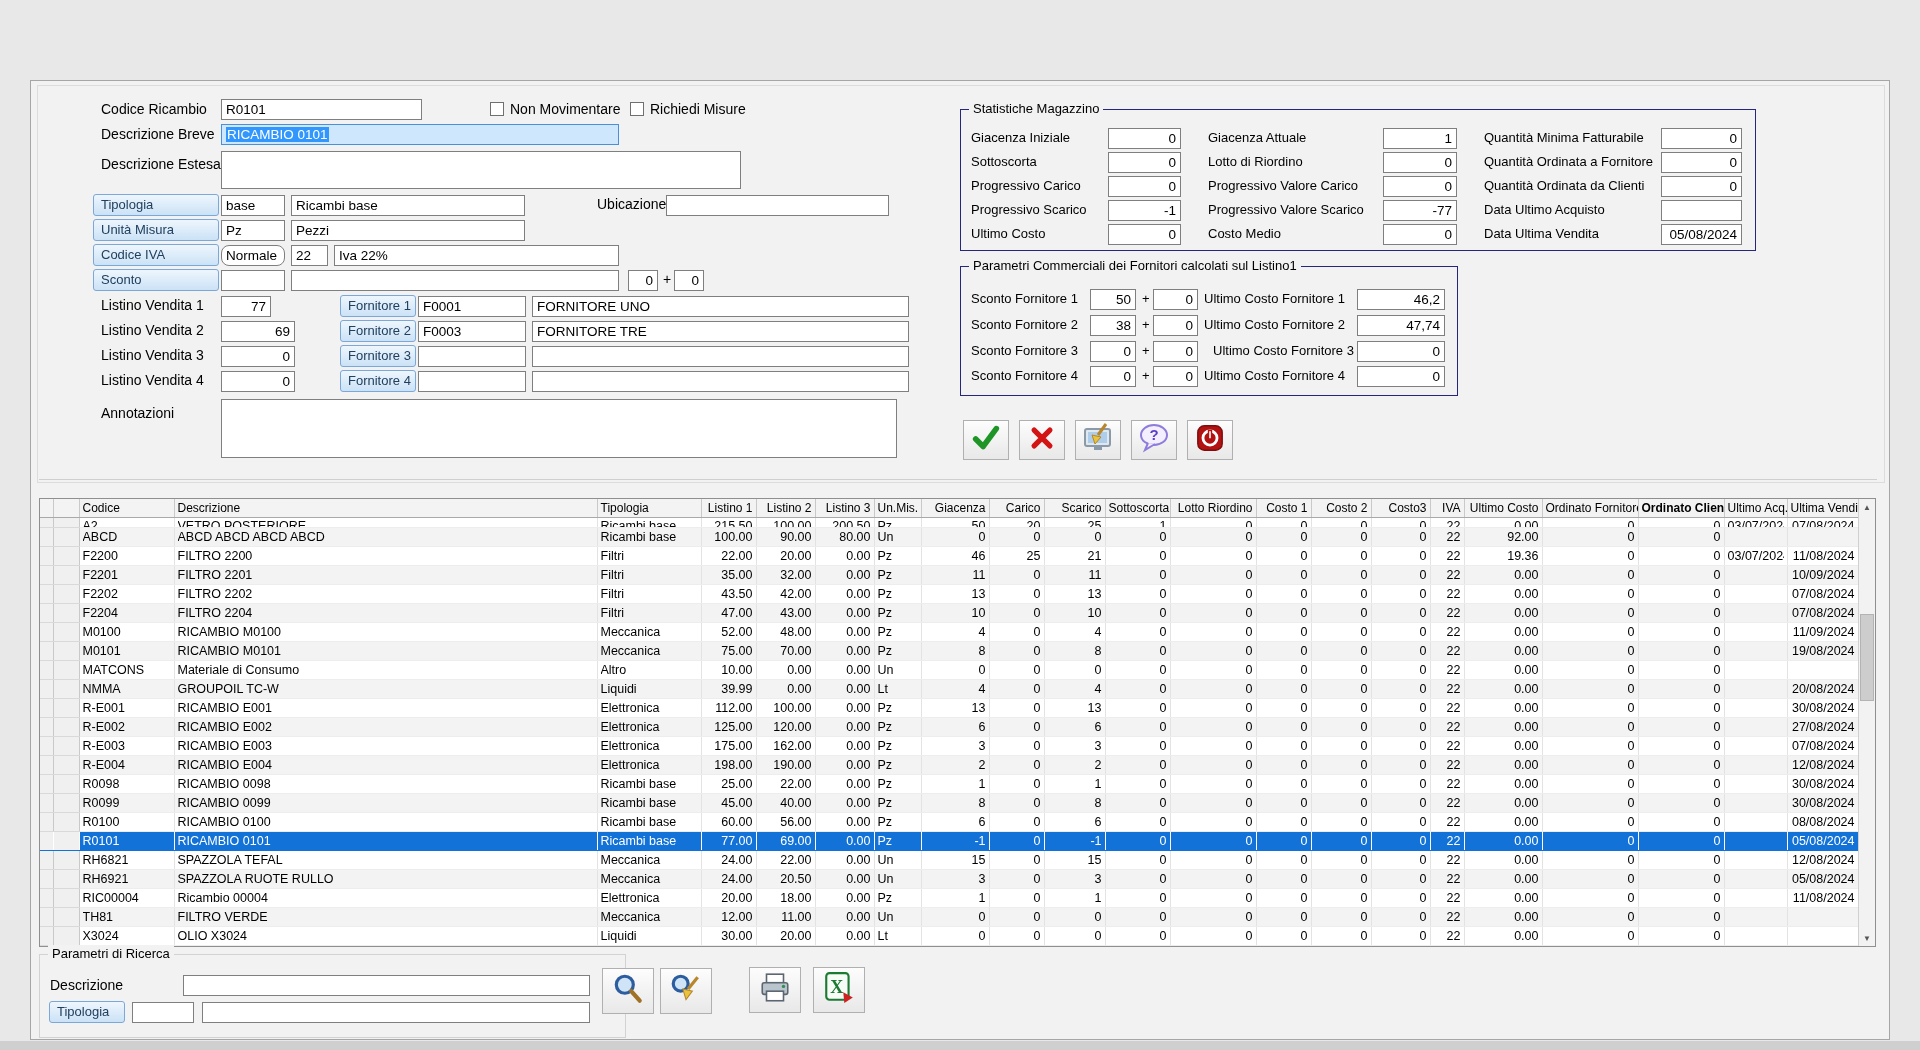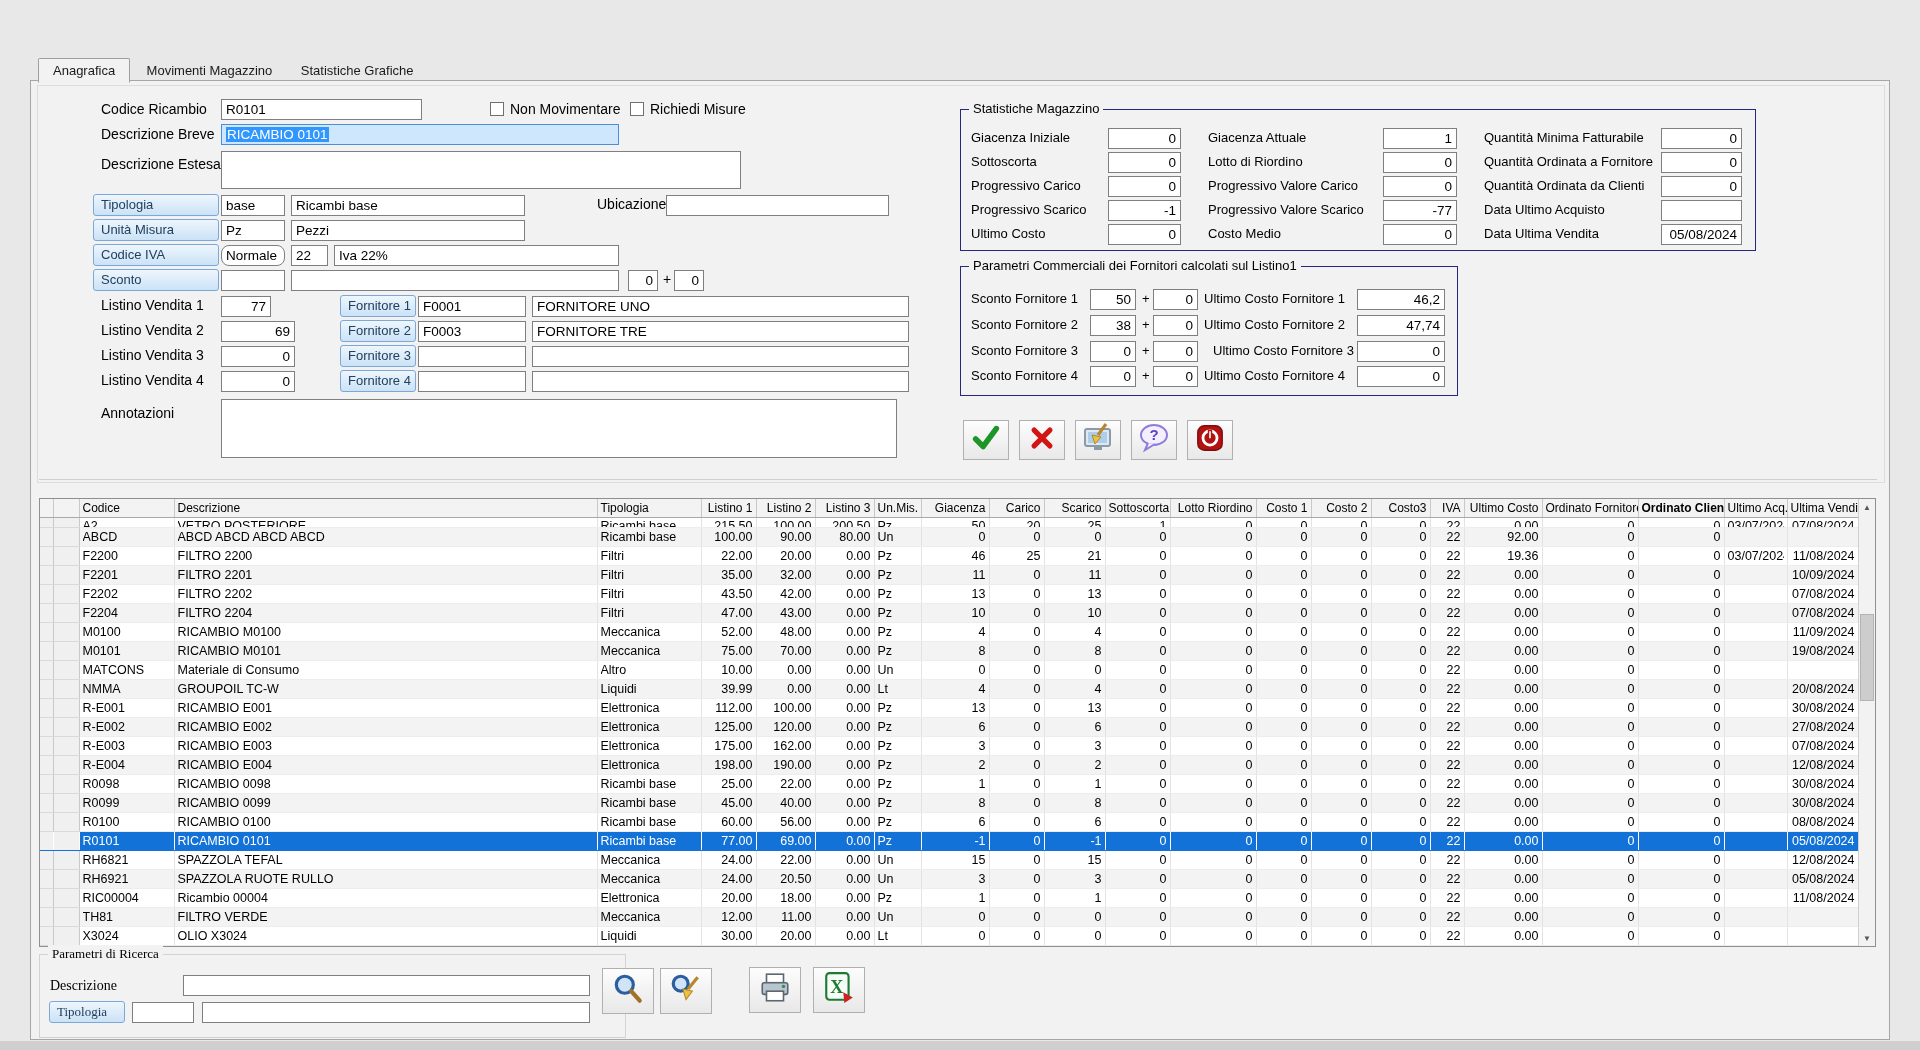--- a/index.html
+++ b/index.html
@@ -53,25 +53,20 @@
   .vs-btn.down{position:absolute;bottom:0;left:0;right:0;}
   .vs-thumb{position:absolute;left:1px;right:1px;top:115px;height:85px;background:#cdcdcd;border:1px solid #b3b3b3;cursor:pointer;}
   .bottomband{position:absolute;left:0;top:1041px;width:1920px;height:9px;background:#cfcfcf;}
 </style>
 </head>
 <body>
 
 <div class="app">
 
 
-  <div class="tabs">
-    <span class="tab active">Anagrafica</span>
-    <span class="tab">Movimenti Magazzino</span>
-    <span class="tab">Statistiche Grafiche</span>
-  </div>
 
   <div class="tabpage">
 
     <div class="panelframe" style="left:6px;top:4px;width:1846px;height:396px;"></div>
 
     <div class="lbl" style="left:70px;top:18px;">Codice Ricambio</div>
     <div class="inp" style="left:190px;top:18px;width:201px;">R0101</div>
     <div class="cb" style="left:459px;top:21px;"></div>
     <div class="lbl" style="left:479px;top:18px;">Non Movimentare</div>
     <div class="cb" style="left:599px;top:21px;"></div>
@@ -1834,21 +1829,21 @@
             </tr>
           </tbody>
         </table>
       <div class="vscroll">
         <div class="vs-btn">▲</div>
         <div class="vs-thumb"></div>
         <div class="vs-btn down">▼</div>
       </div>
     </div>
 
-    <div class="gbox gray" style="left:8px;top:873px;width:587px;height:84px;font-family:Liberation Serif, serif;">
+    <div class="gbox gray" style="left:8px;top:873px;width:587px;height:84px;">
       <span class="glegend">Parametri di Ricerca</span>
       <div class="lbl" style="left:10px;top:20px;">Descrizione</div>
       <div class="inp" style="left:143px;top:20px;width:407px;"></div>
       <div class="btn-blue" style="left:9px;top:46px;width:76px;">Tipologia</div>
       <div class="inp" style="left:92px;top:47px;width:62px;"></div>
       <div class="inp" style="left:162px;top:47px;width:388px;"></div>
 
       <div class="bigbtn" style="left:562px;top:13px;">
         <span><svg width="34" height="34" viewBox="0 0 32 32">
           <circle cx="13" cy="12" r="8" fill="#cfe4f7" stroke="#2c5d9e" stroke-width="3"></circle>

